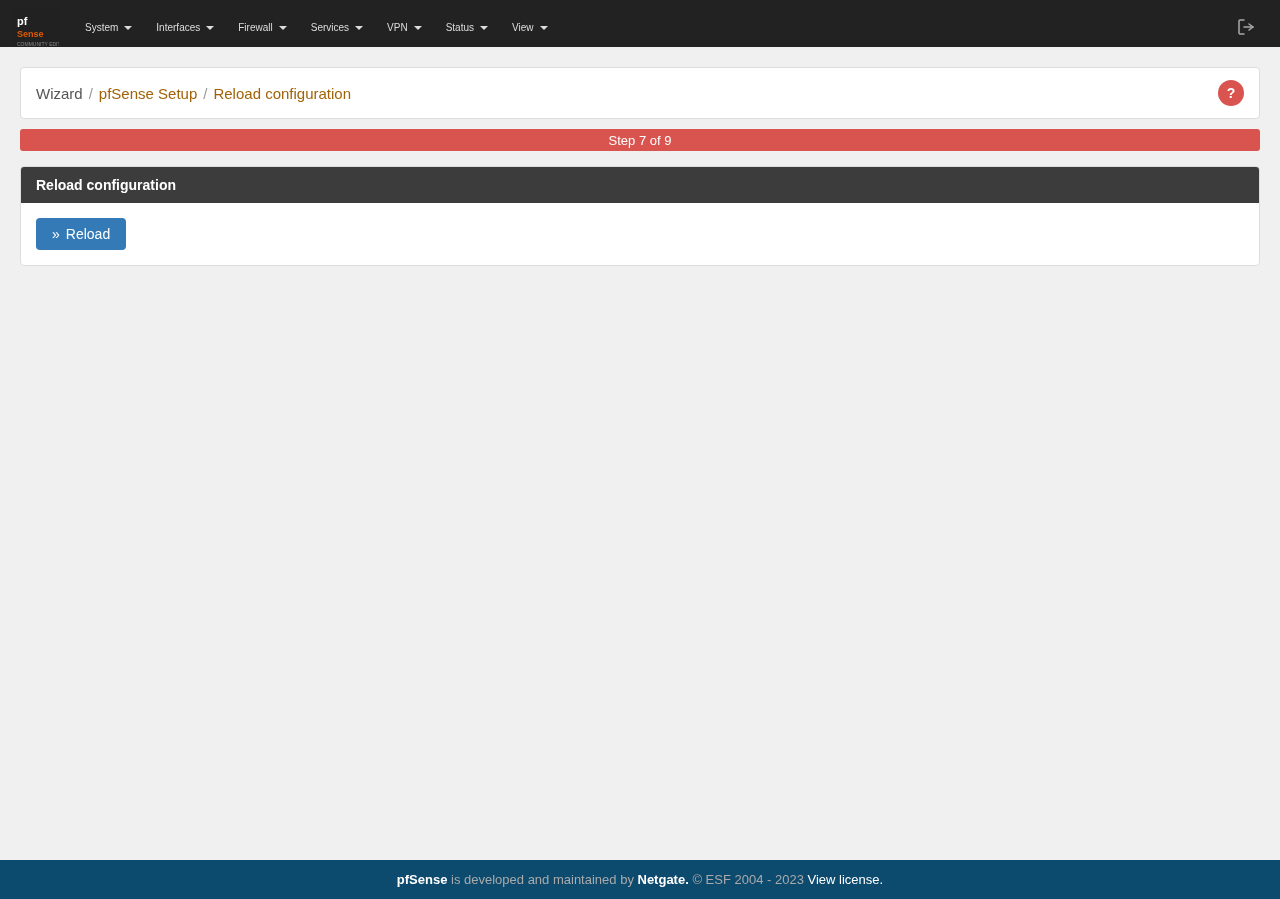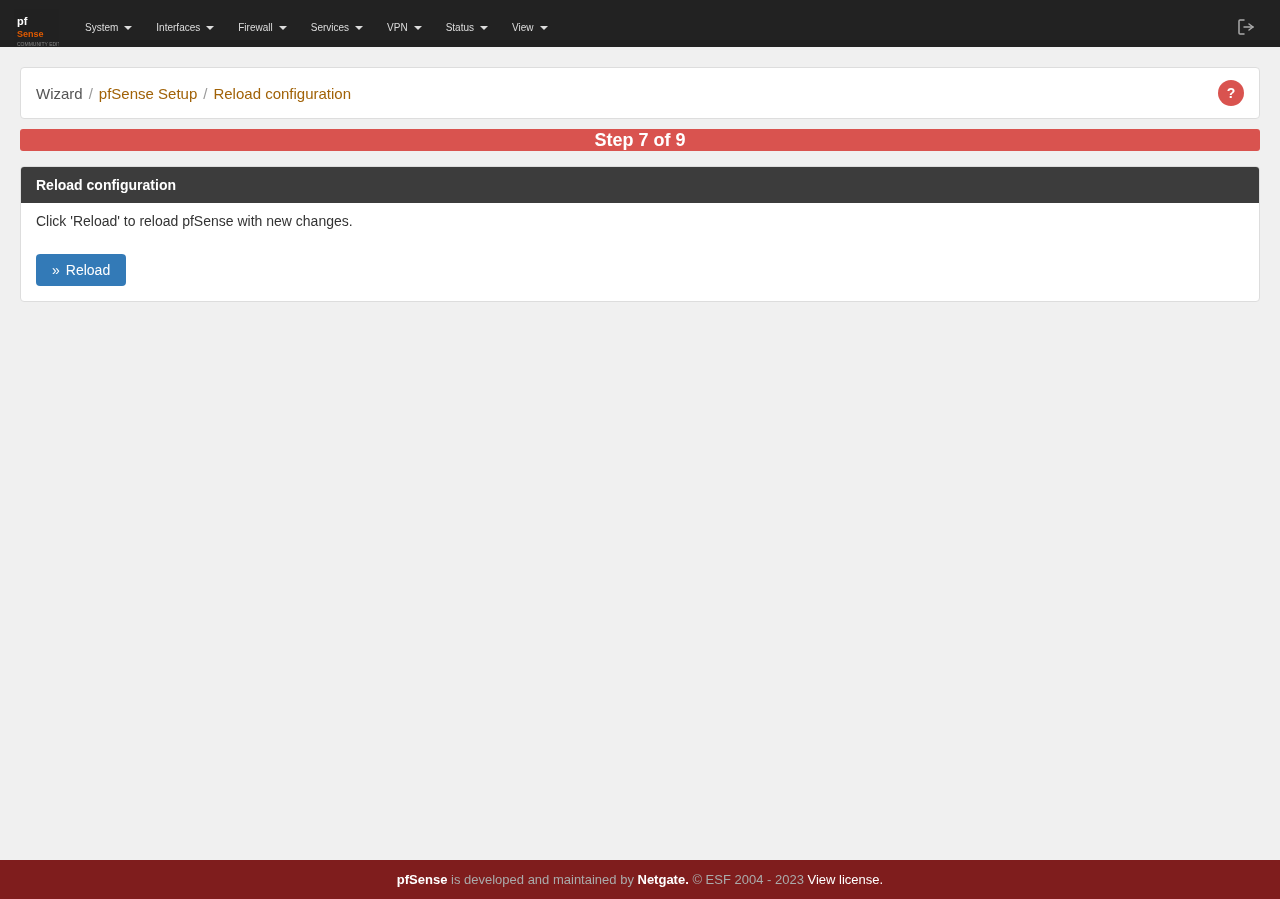--- a/index.html
+++ b/index.html
@@ -130,22 +130,22 @@
     .progress-bar-fill {
       background: #d9534f;
       width: 100%;
       height: 100%;
       display: flex;
       align-items: center;
       justify-content: center;
     }
     .progress-text {
       color: #fff;
-      font-size: 18px;
-      font-weight: 700;
+      font-size: 13px;
+      font-weight: 400;
     }
 
     
     .panel {
       border: 1px solid #ddd;
       border-radius: 4px;
       background: #fff;
       margin-bottom: 20px;
     }
     .panel-heading {
@@ -175,21 +175,21 @@
       gap: 6px;
       margin: 15px 0 15px 15px;
     }
     .chevron-right {
       display: inline-block;
       font-style: normal;
     }
 
     
     .footer {
-      background: #7f1d1d;
+      background: #0c4a6e;
       color: #aaa;
       text-align: center;
       padding: 12px;
       font-size: 13px;
       flex-shrink: 0;
     }
     .footer strong { color: #fff; }
     .footer a { color: #fff; text-decoration: none; }
   </style>
 </head>
@@ -271,21 +271,20 @@
   </div>
 
   <div class="progress-bar-container">
     <div class="progress-bar-fill">
       <span class="progress-text">Step 7 of 9</span>
     </div>
   </div>
 
   <div class="panel">
     <div class="panel-heading">Reload configuration</div>
-    <div class="panel-info-text">Click 'Reload' to reload pfSense with new changes.</div>
     <button class="btn-reload">
       <span class="chevron-right">»</span>
       <span>Reload</span>
     </button>
   </div>
 
 </div>
 
 <footer class="footer">
   <span>

